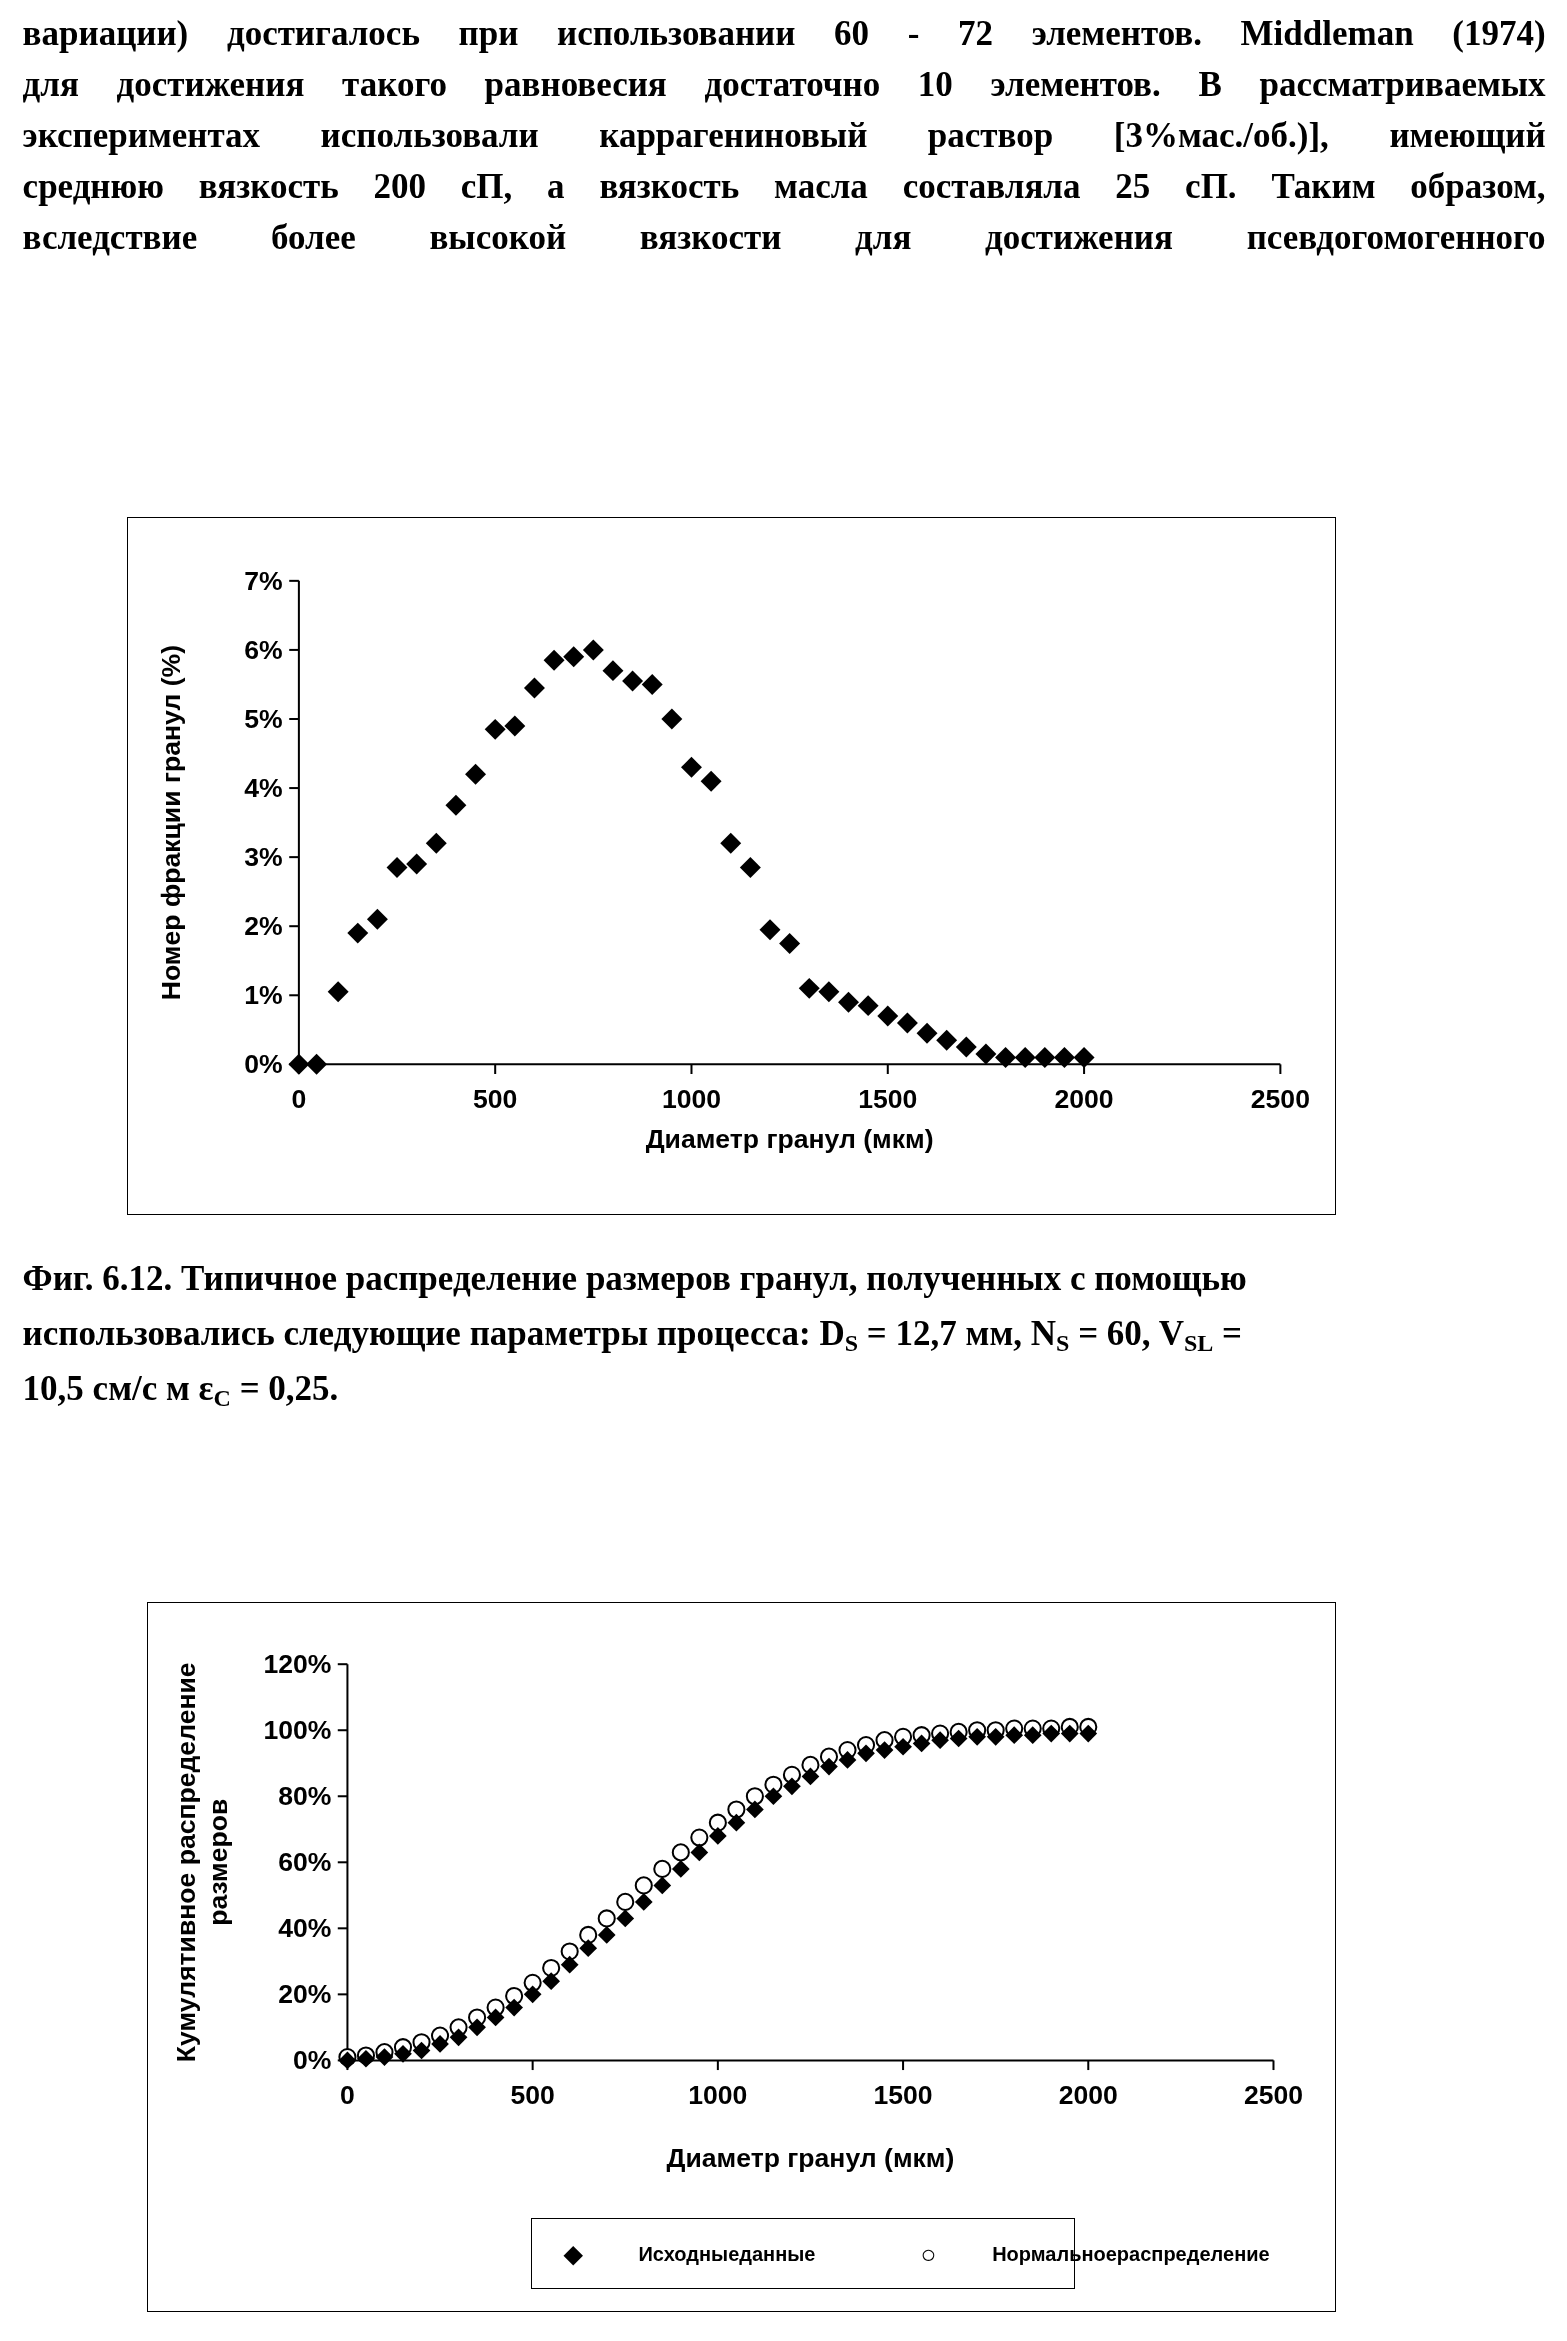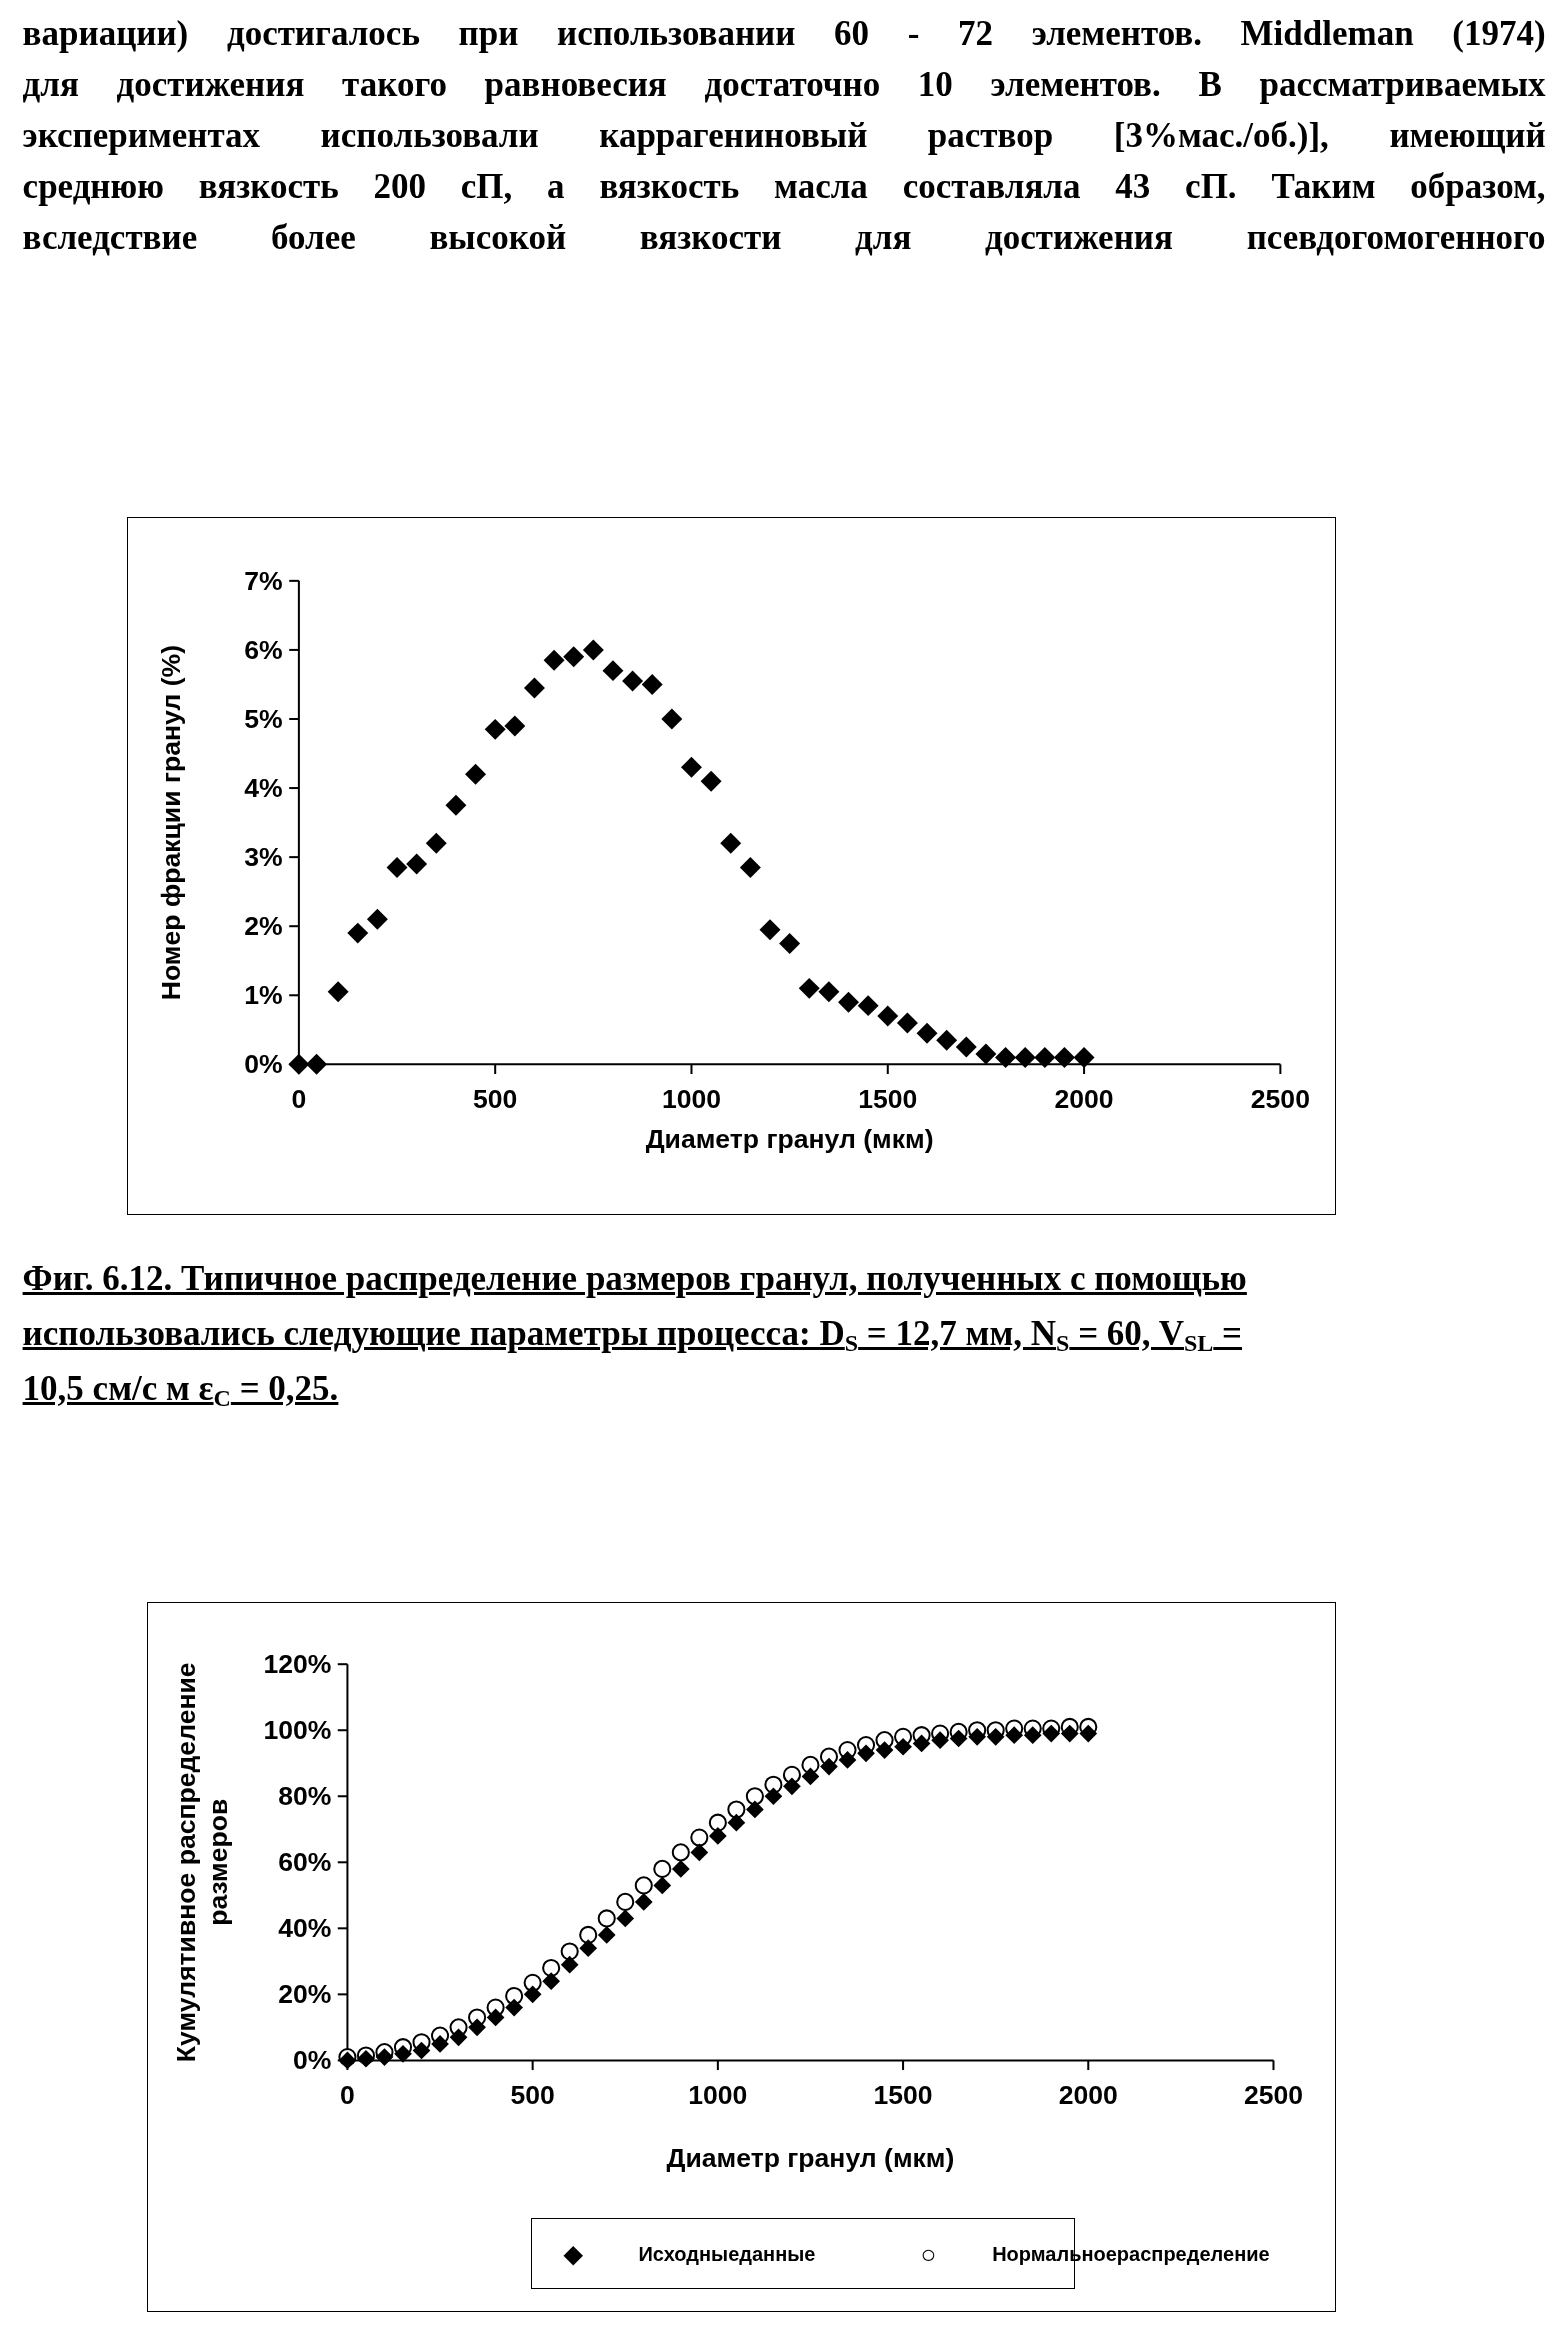--- a/index.html
+++ b/index.html
@@ -40,21 +40,20 @@
   .caption{
     position:absolute;
     left:22.6px; top:1251px; width:1523px;
     font-size:35px;
     font-weight:bold;
   }
   .cline{
     height:55px;
     line-height:55px;
     white-space:nowrap;
-    text-decoration:underline;
   }
   .sub{
     font-size:24px;
     position:relative;
     top:6.4px;
   }
   
   .legend{
     position:absolute;
     left:383px; top:615px; width:542px; height:69px;
@@ -76,21 +75,21 @@
 </style>
 </head>
 <body>
 
 <div class="page">
 
   <div class="paragraph">
     <div class="pline">вариации) достигалось при использовании 60 - 72 элементов. Middleman (1974)</div>
     <div class="pline">для достижения такого равновесия достаточно 10 элементов. В рассматриваемых</div>
     <div class="pline">экспериментах использовали каррагениновый раствор [3%мас./об.)], имеющий</div>
-    <div class="pline">среднюю вязкость 200 сП, а вязкость масла составляла 43 сП. Таким образом,</div>
+    <div class="pline">среднюю вязкость 200 сП, а вязкость масла составляла 25 сП. Таким образом,</div>
     <div class="pline">вследствие более высокой вязкости для достижения псевдогомогенного</div>
   </div>
 
   <div class="figure fig1">
     <svg id="chart1-svg" width="1204" height="693" viewBox="0 0 1494 860">
         <line x1="212" y1="78" x2="212" y2="678" stroke="#000" stroke-width="2.5"></line>
         <line x1="212" y1="678" x2="1430" y2="678" stroke="#000" stroke-width="2.5"></line>
         <line x1="200" y1="678" x2="212" y2="678" stroke="#000" stroke-width="2.5"></line>
         <text x="192" y="689" text-anchor="end" font-size="33" font-weight="bold">0%</text>
         <line x1="200" y1="592.2857142857143" x2="212" y2="592.2857142857143" stroke="#000" stroke-width="2.5"></line>

